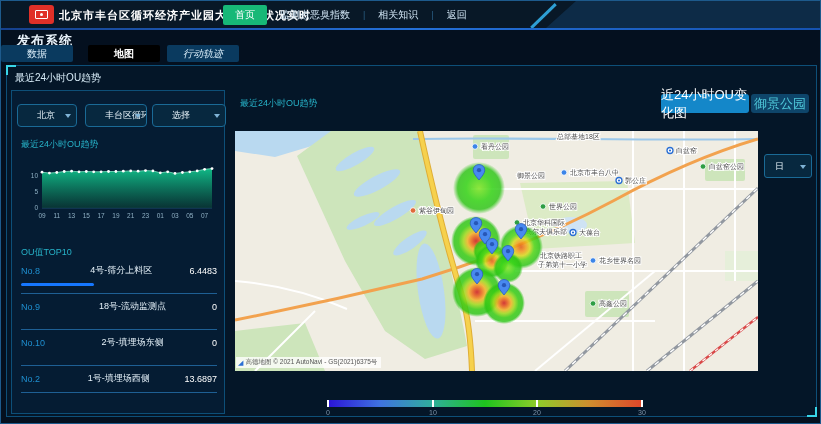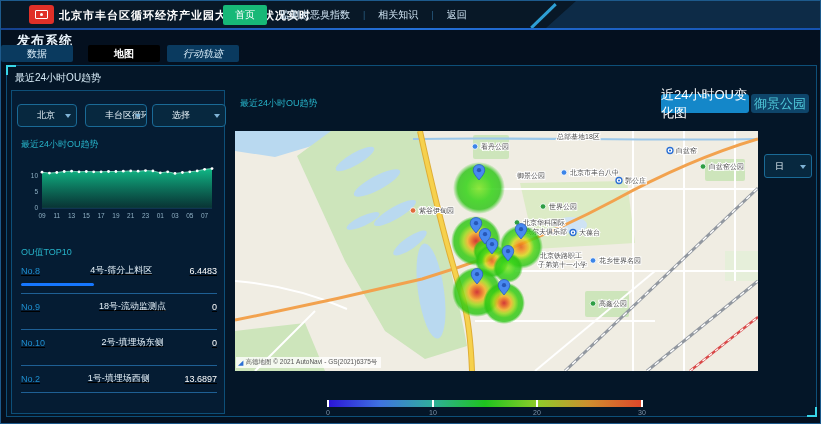--- a/index.html
+++ b/index.html
@@ -29,21 +29,21 @@
   .corner.br{right:-1px;bottom:-1px;border-right:2px solid #39d6e8;border-bottom:2px solid #39d6e8;}
   .panel-title{position:absolute;left:8px;top:5px;font-size:10px;color:#d8ecf8;}
   
   .sidebar{position:absolute;left:4px;top:24px;width:214px;height:324px;border:1px solid #0d4f78;background:#051c33;}
   .sel{position:absolute;top:13px;height:23px;background:#07283f;border:1px solid #1a6a96;border-radius:4px;color:#e8f4fa;font-size:9px;line-height:21px;padding-left:19px;padding-right:14px;overflow:hidden;white-space:nowrap;cursor:pointer;}
   .chev{position:absolute;right:5px;top:9px;width:0;height:0;border-left:3.5px solid transparent;border-right:3.5px solid transparent;border-top:4px solid #7fb3d6;}
   .sec-title{position:absolute;left:9px;font-size:9px;color:#27b3c9;}
   .trend-box{position:absolute;left:8px;top:59px;width:198px;height:72px;}
   .toplist{position:absolute;left:9px;top:167px;width:196px;}
   .trow{border-bottom:1px solid #1e5f94;padding:6px 0 7px 0;}
-  .trow-line{display:flex;align-items:center;font-size:9px;text-decoration:underline;}
+  .trow-line{display:flex;align-items:center;font-size:9px;}
   .trank{color:#1f8fd0;min-width:26px;}
   .tname{color:#e6f2fa;margin-left:6px;flex:1;white-space:nowrap;overflow:hidden;text-align:center;}
   .tval{color:#fff;}
   .tbar{height:3px;margin-top:6px;border-radius:2px;}
   .tbar i{display:block;height:3px;background:#1677ff;border-radius:2px;}
   
   .map-title{position:absolute;left:233px;top:31px;font-size:9px;color:#27b3c9;}
   .mbtn{position:absolute;top:28px;height:19px;font-size:13px;display:flex;align-items:center;justify-content:center;border-radius:3px;cursor:pointer;}
   .mbtn.primary{left:654px;width:88px;background:#1487c9;color:#fff;}
   .mbtn.secondary{left:744px;width:58px;background:#0e456a;color:#4fc8da;}

